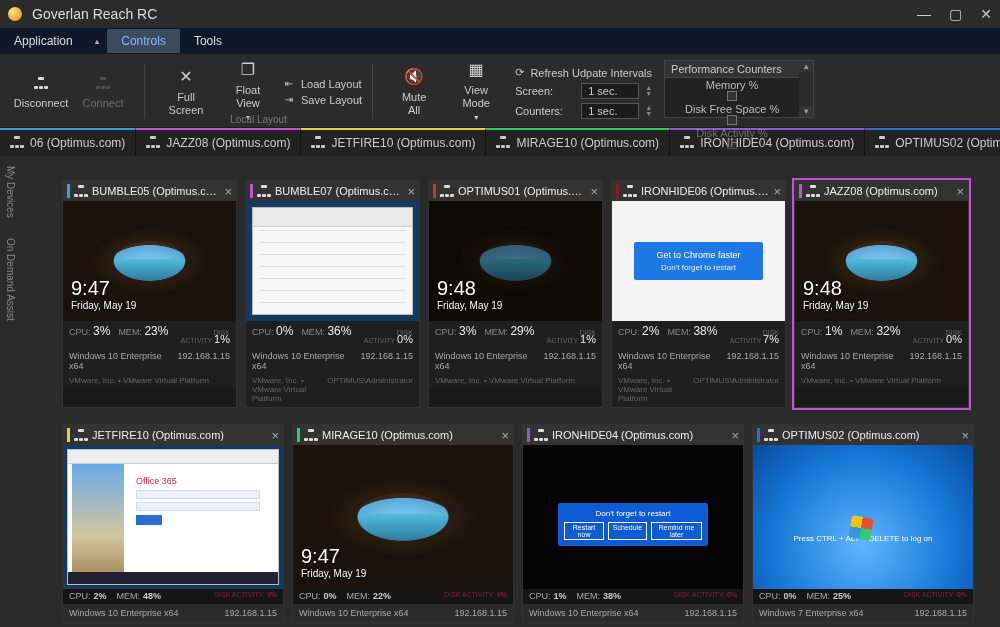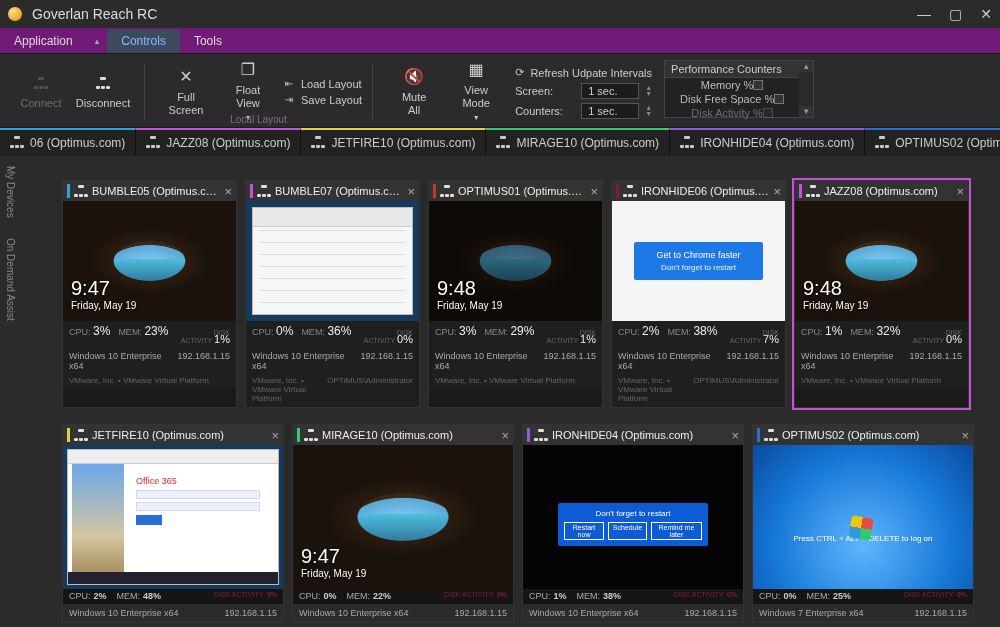--- a/index.html
+++ b/index.html
@@ -28,21 +28,21 @@
   }
   .title-bar .title { font-size: 14px; color: #ddd; }
   .title-bar .win-ctrls { margin-left: auto; display: flex; gap: 18px; font-size: 14px; }
   .win-ctrls span { cursor: pointer; color: #ccc; }
 
   
   .menu-bar {
     height: 26px;
     display: flex;
     align-items: center;
-    background: #701a75;
+    background: #0f172a;
     border-bottom: 1px solid #1a1a1a;
   }
   .menu-bar .item {
     padding: 5px 14px;
     font-size: 12px;
     color: #ddd;
   }
   .menu-bar .item.active {
     background: #3d4a5e;
     color: #8bbafc;
@@ -99,21 +99,21 @@
   .ribbon .monitor .mrow .spinner {
     display:flex; flex-direction:column; font-size:7px; line-height:6px;
     color:#888;
   }
   .ribbon .perf {
     background: #222; border: 1px solid #444; width: 150px; height: 58px;
     font-size: 11px; display:flex;
   }
   .ribbon .perf .list { flex:1; display:flex; flex-direction:column; }
   .ribbon .perf .list .hd { background:#333; padding:2px 6px; color:#ccc; border-bottom:1px solid #444;}
-  .ribbon .perf .list .opt { padding:1px 6px; color:#bbb; display:flex; align-items:center; justify-content:center;}
+  .ribbon .perf .list .opt { padding:1px 6px; color:#bbb; display:flex; align-items:center; justify-content:space-between;flex-direction:column;}
   .ribbon .perf .list .opt .chk { width:10px;height:10px;border:1px solid #777; background:#333;}
   .ribbon .perf .sb { width:14px; background:#333; display:flex; flex-direction:column; }
   .ribbon .perf .sb .ar { text-align:center; font-size:8px; color:#999; padding:1px 0;}
   .ribbon .perf .sb .track { flex:1; background:#2a2a2a;}
 
   .node-icon {
     display:inline-block; width:14px; height:12px; position:relative;
   }
   .node-icon::before {
     content:""; position:absolute; top:0; left:4px; width:6px; height:3px; background:currentColor; border-radius:1px;
@@ -318,31 +318,31 @@
 
 <div class="menu-bar">
   <div class="item">Application</div>
   <div class="caret">▴</div>
   <div class="item active">Controls</div>
   <div class="item">Tools</div>
 </div>
 
 <div class="ribbon">
   <div class="group btns">
+    <div class="btn-vert">
+      <span class="icon">
+          <span class="node-icon" style="color:#ddd"></span>
+        </span>
+      <span class="lbl">Disconnect</span>
+    </div>
     <div class="btn-vert disabled">
       <span class="icon">
           <span class="node-icon" style="color:#888"></span>
         </span>
       <span class="lbl">Connect</span>
-    </div>
-    <div class="btn-vert">
-      <span class="icon">
-          <span class="node-icon" style="color:#ddd"></span>
-        </span>
-      <span class="lbl">Disconnect</span>
     </div>
   </div>
   <div class="divider"></div>
   <div class="group btns" style="position:relative;">
     <div class="btn-vert">
       <span class="icon">✕</span>
       <span class="lbl"><span>Full</span><span class="sub">Screen</span></span>
     </div>
     <div class="btn-vert">
       <span class="icon">❐</span>

